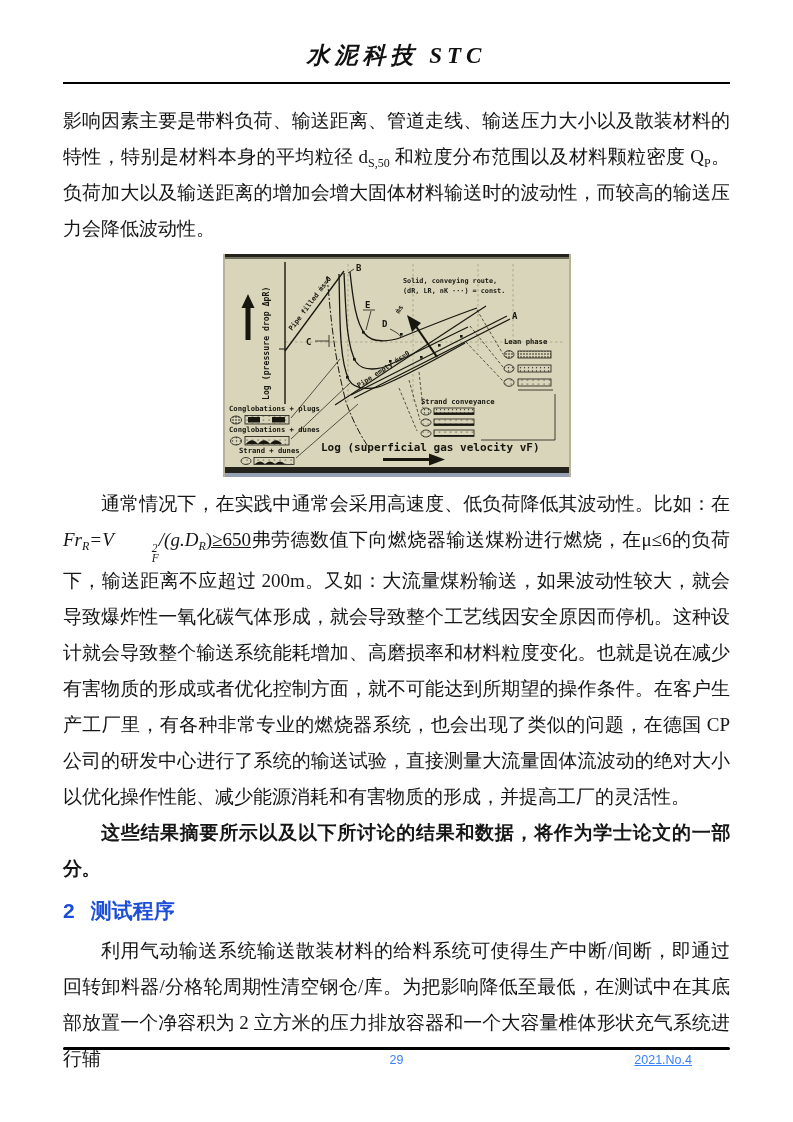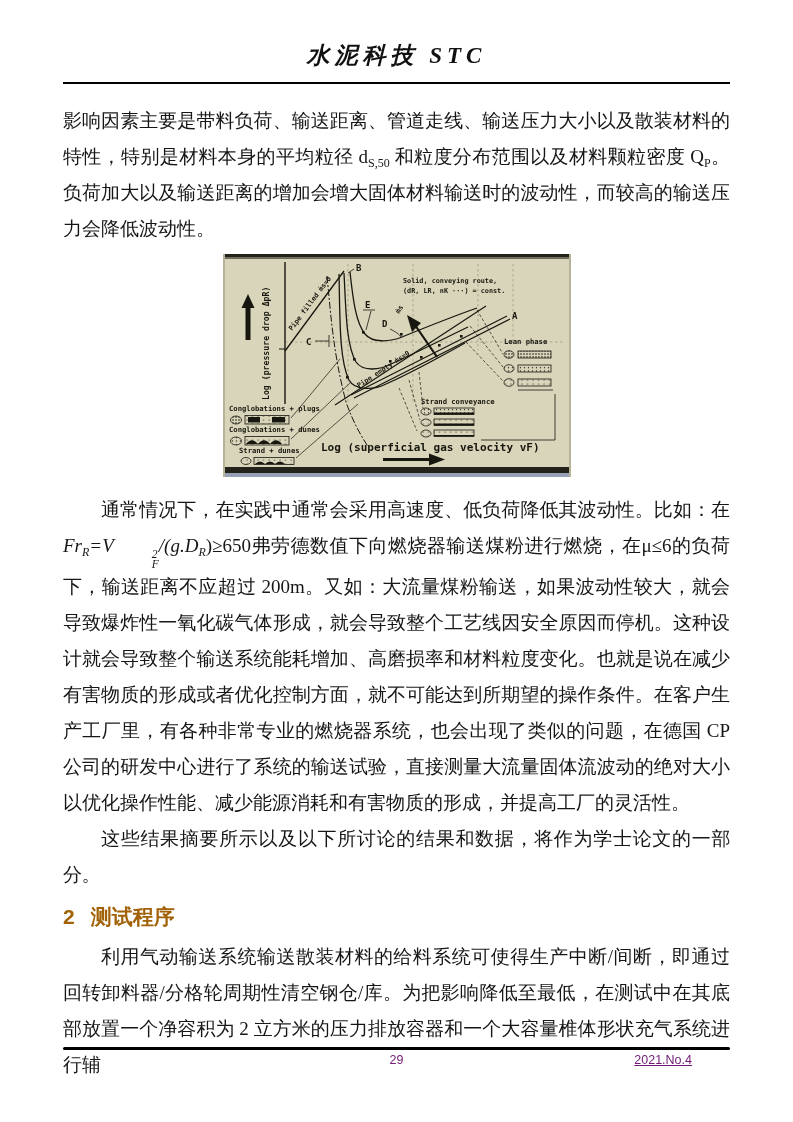--- a/index.html
+++ b/index.html
@@ -5,40 +5,40 @@
   html,body{margin:0;padding:0;background:#ffffff;}
   .page{position:relative;width:793px;height:1096px;margin:0 auto;background:#ffffff;overflow:hidden;
         font-family:"Liberation Serif","DejaVu Serif",serif;color:#1b1b1b;}
   .content{padding:0 63px;}
   .journal-title{margin-top:40px;text-align:center;font-size:23px;font-weight:bold;font-style:italic;
         letter-spacing:5px;color:#111;}
   .header-rule{margin-top:11px;border-top:2.5px solid #000;height:0;}
   .body-text{margin:0;font-size:19px;line-height:36px;text-align:justify;color:#161616;}
   .p1{margin-top:19px;}
   .indent{text-indent:38px;}
-  .tight{letter-spacing:-0.4px;}
+  .tight{letter-spacing:-0.4px;font-weight:bold;}
   sub.sb{font-size:12px;line-height:0;vertical-align:-4px;}
   .frm{font-style:italic;}
-  .frm .up{font-style:normal;}
+  .frm .up{font-style:normal;text-decoration:underline;}
   .supsub{display:inline-flex;flex-direction:column;align-items:flex-start;vertical-align:-6px;
         font-size:11.5px;line-height:10px;font-style:italic;}
   .figure-wrap{width:348px;margin:7px auto 0 auto;}
   .figure-caption{margin-top:7px;text-align:center;font-size:15px;color:#222;
         font-family:"Liberation Sans","DejaVu Sans",sans-serif;}
-  .caption-gap{margin-top:11px;}
+  .caption-gap{margin-top:5px;}
   h2.sec{margin:10px 0 0 0;font-family:"Liberation Sans","DejaVu Sans",sans-serif;
-        font-size:21px;font-weight:bold;color:#a16207;}
+        font-size:21px;font-weight:bold;color:#1d4ed8;}
   h2.sec .sec-title{margin-left:16px;}
   h3.subsec{margin:13px 0 0 0;font-family:"Liberation Sans","DejaVu Sans",sans-serif;
         font-size:19px;font-weight:bold;color:#0e0e0e;}
   h3.subsec .sec-title{margin-left:10px;}
   .p4{margin-top:8px;}
   .footer-rule{position:absolute;left:63px;right:63px;top:1047px;height:3px;background:#000;border-radius:2px;}
   .footer-text{position:absolute;left:63px;right:63px;top:1053px;height:20px;
-        font-family:"Liberation Sans","DejaVu Sans",sans-serif;font-size:12.5px;color:#701a75;}
+        font-family:"Liberation Sans","DejaVu Sans",sans-serif;font-size:12.5px;color:#3b82f6;}
   .page-num{position:absolute;left:0;right:0;text-align:center;}
   .issue{position:absolute;right:38px;text-decoration:underline;}
   svg text{fill:#17170f;}
 </style>
 </head>
 <body>
 
 <div class="page">
   <div class="content">
 

